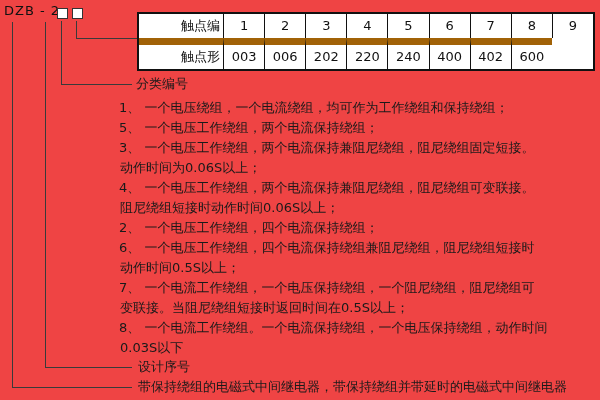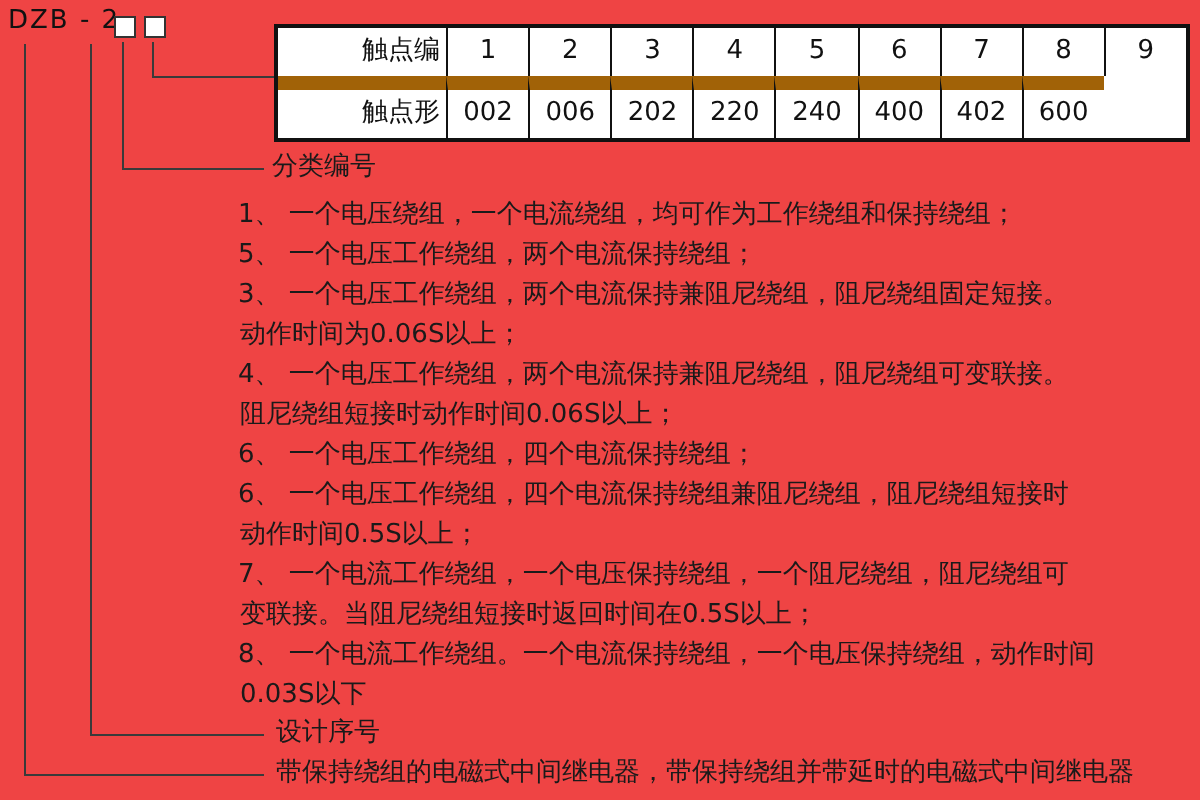--- a/index.html
+++ b/index.html
@@ -47,39 +47,39 @@
     <div class="cell">2</div>
     <div class="cell">3</div>
     <div class="cell">4</div>
     <div class="cell">5</div>
     <div class="cell">6</div>
     <div class="cell">7</div>
     <div class="cell">8</div>
     <div class="cell">9</div>
 
     <div class="cell c0 r2">触点形式</div>
-    <div class="cell r2">002</div>
+    <div class="cell r2">003</div>
     <div class="cell r2">006</div>
     <div class="cell r2">202</div>
     <div class="cell r2">220</div>
     <div class="cell r2">240</div>
     <div class="cell r2">400</div>
     <div class="cell r2">402</div>
     <div class="cell r2">600</div>
   </div>
 
   <div class="txt" style="left:136px;top:76px;">分类编号</div>
 
   <div class="txt num" style="top:100px;">1、 一个电压绕组，一个电流绕组，均可作为工作绕组和保持绕组；</div>
   <div class="txt num" style="top:120px;">5、 一个电压工作绕组，两个电流保持绕组；</div>
   <div class="txt num" style="top:140px;">3、 一个电压工作绕组，两个电流保持兼阻尼绕组，阻尼绕组固定短接。</div>
   <div class="txt cont" style="top:160px;">动作时间为0.06S以上；</div>
   <div class="txt num" style="top:180px;">4、 一个电压工作绕组，两个电流保持兼阻尼绕组，阻尼绕组可变联接。</div>
   <div class="txt cont" style="top:200px;">阻尼绕组短接时动作时间0.06S以上；</div>
-  <div class="txt num" style="top:220px;">6、 一个电压工作绕组，四个电流保持绕组；</div>
+  <div class="txt num" style="top:220px;">2、 一个电压工作绕组，四个电流保持绕组；</div>
   <div class="txt num" style="top:240px;">6、 一个电压工作绕组，四个电流保持绕组兼阻尼绕组，阻尼绕组短接时</div>
   <div class="txt cont" style="top:260px;">动作时间0.5S以上；</div>
   <div class="txt num" style="top:280px;">7、 一个电流工作绕组，一个电压保持绕组，一个阻尼绕组，阻尼绕组可</div>
   <div class="txt cont" style="top:300px;">变联接。当阻尼绕组短接时返回时间在0.5S以上；</div>
   <div class="txt num" style="top:320px;">8、 一个电流工作绕组。一个电流保持绕组，一个电压保持绕组，动作时间</div>
   <div class="txt cont" style="top:340px;">0.03S以下</div>
 
   <div class="txt" style="left:138px;top:359px;">设计序号</div>
   <div class="txt" style="left:138px;top:379px;">带保持绕组的电磁式中间继电器，带保持绕组并带延时的电磁式中间继电器</div>
 

